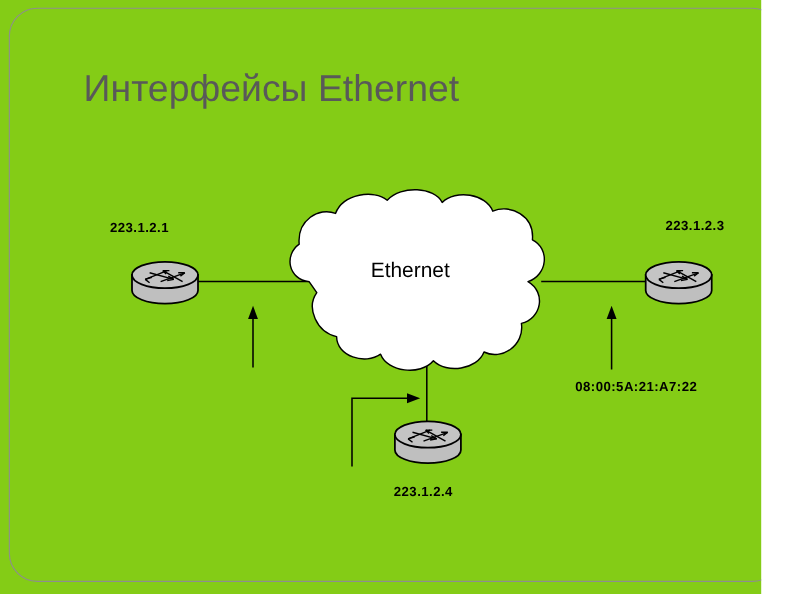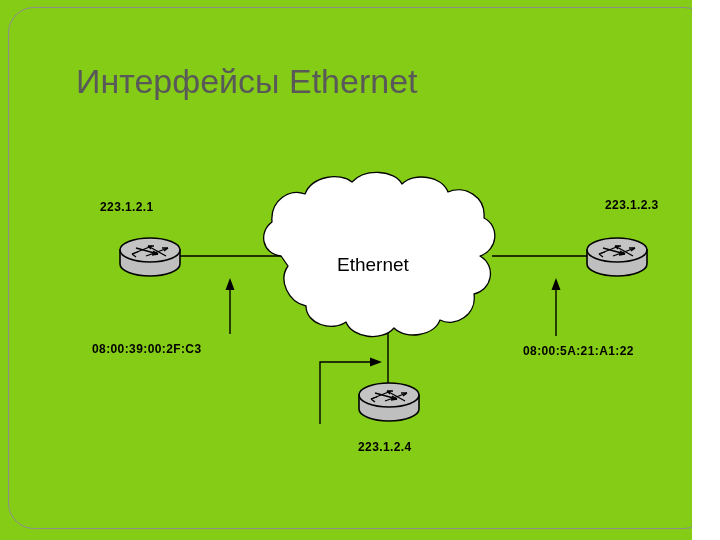--- a/index.html
+++ b/index.html
@@ -63,21 +63,21 @@
     font-weight: 400;
     color: #000000;
     white-space: nowrap;
   }
   #lbl-ip-left   { left: 100px; top: 200px; }
   #lbl-ip-right  { left: 585px; top: 198px; margin-left: 20px; }
   #lbl-mac-left  { left: 92px;  top: 342px; }
   #lbl-mac-right { left: 523px; top: 344px; }
   #lbl-mac-bot   { left: 130px; top: 425px; }
   #lbl-ip-bot    { left: 358px; top: 440px; }
-  #lbl-cloud     { left: 337px; top: 254px; text-align: center; }
+  #lbl-cloud     { left: 337px; top: 236px; text-align: center; }
 </style>
 </head>
 <body>
 
 <div id="slide">
 
   <div id="frame"></div>
 
   <div id="title">Интерфейсы Ethernet</div>
 
@@ -171,22 +171,21 @@
     <g>
       <path d="M 320,424 L 320,362 L 372,362" fill="none" stroke="#000000" stroke-width="1.4"></path>
       <path d="M 382,362 L 370,357.5 L 370,366.5 Z" fill="#000000"></path>
     </g>
   </svg>
 
   <div class="cloud-lbl" id="lbl-cloud">Ethernet</div>
 
   <div class="lbl" id="lbl-ip-left">223.1.2.1</div>
 
-  <div class="lbl" id="lbl-mac-left">08:00:39:00:2F:C3</div>
 
   <div class="lbl" id="lbl-ip-right">223.1.2.3</div>
 
-  <div class="lbl" id="lbl-mac-right">08:00:5A:21:A1:22</div>
+  <div class="lbl" id="lbl-mac-right">08:00:5A:21:A7:22</div>
 
 
   <div class="lbl" id="lbl-ip-bot">223.1.2.4</div>
 
 </div>
 
 </body></html>

